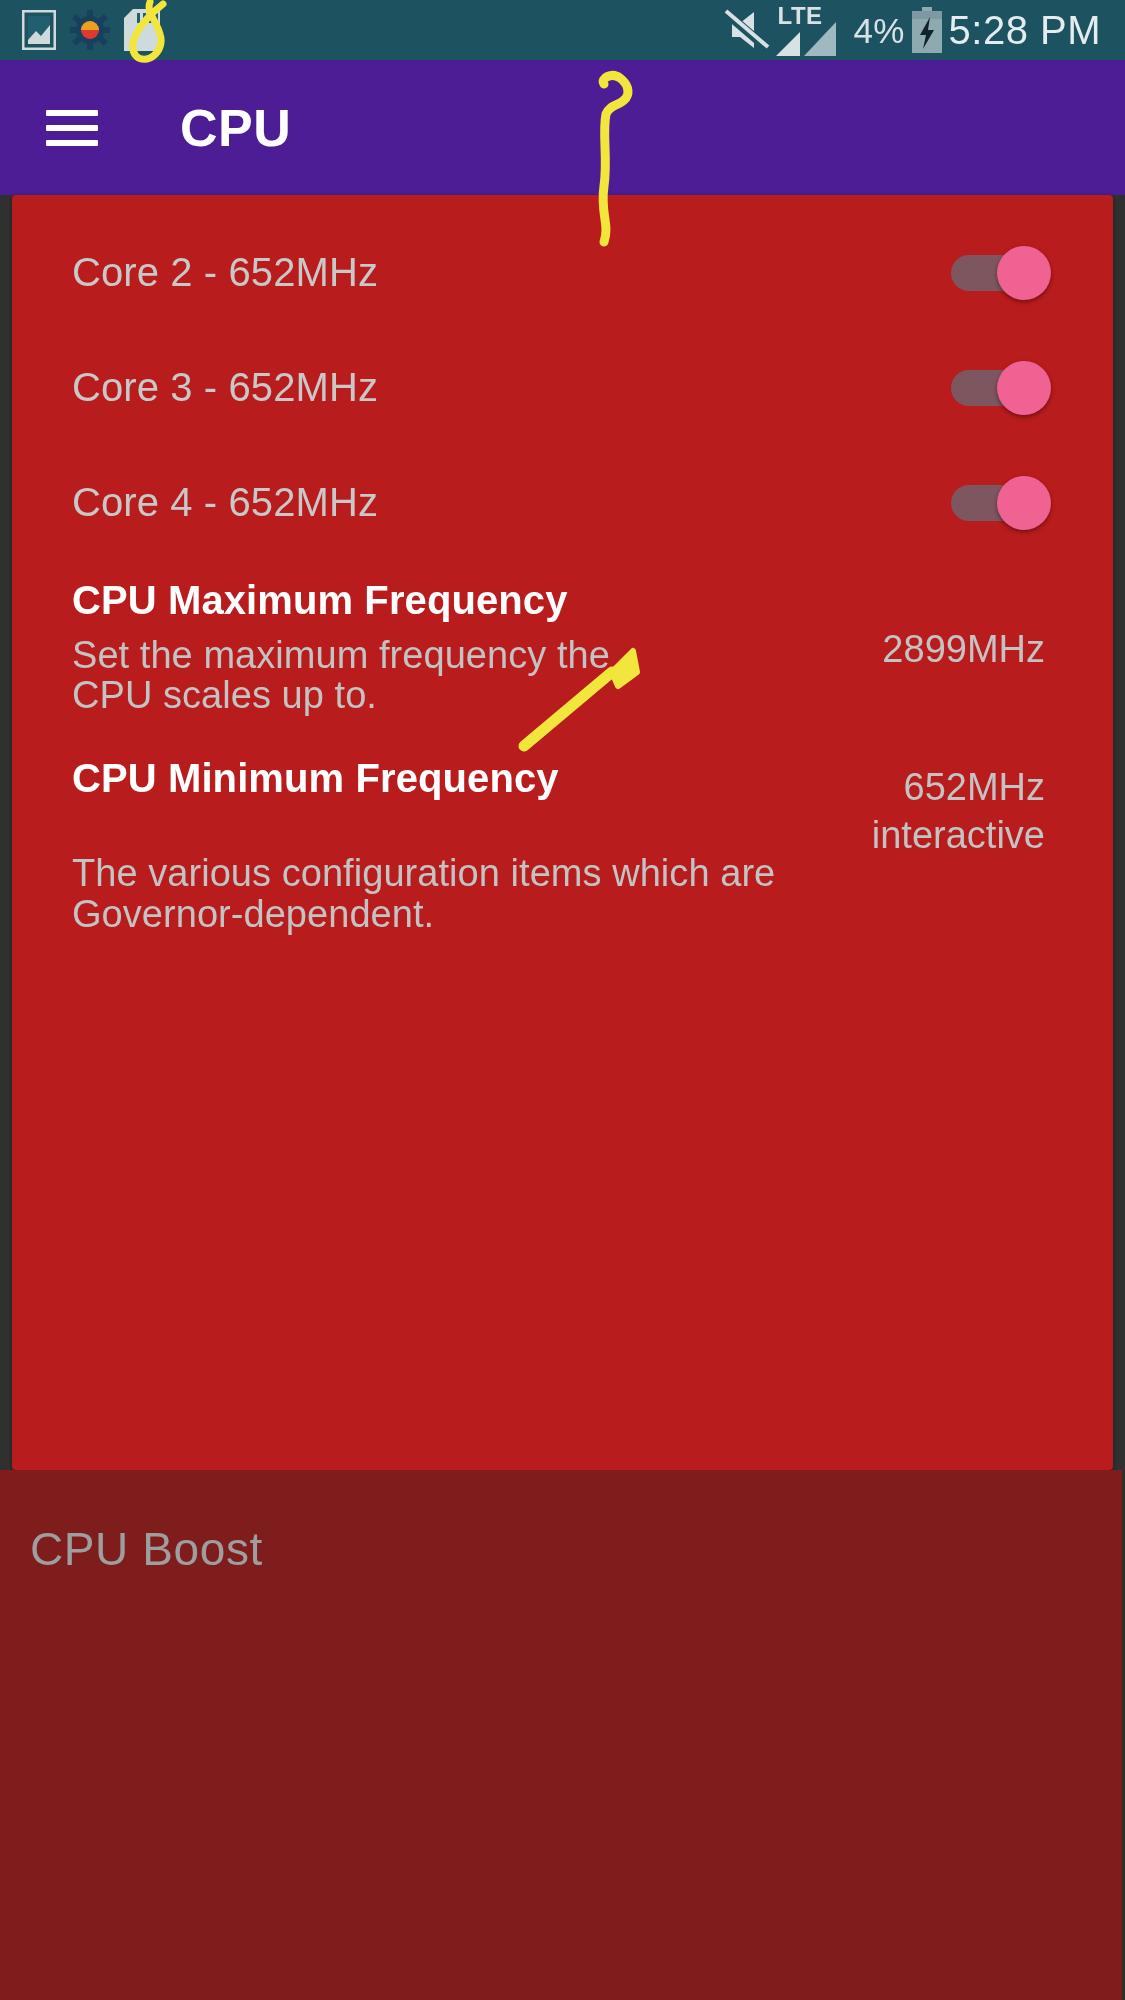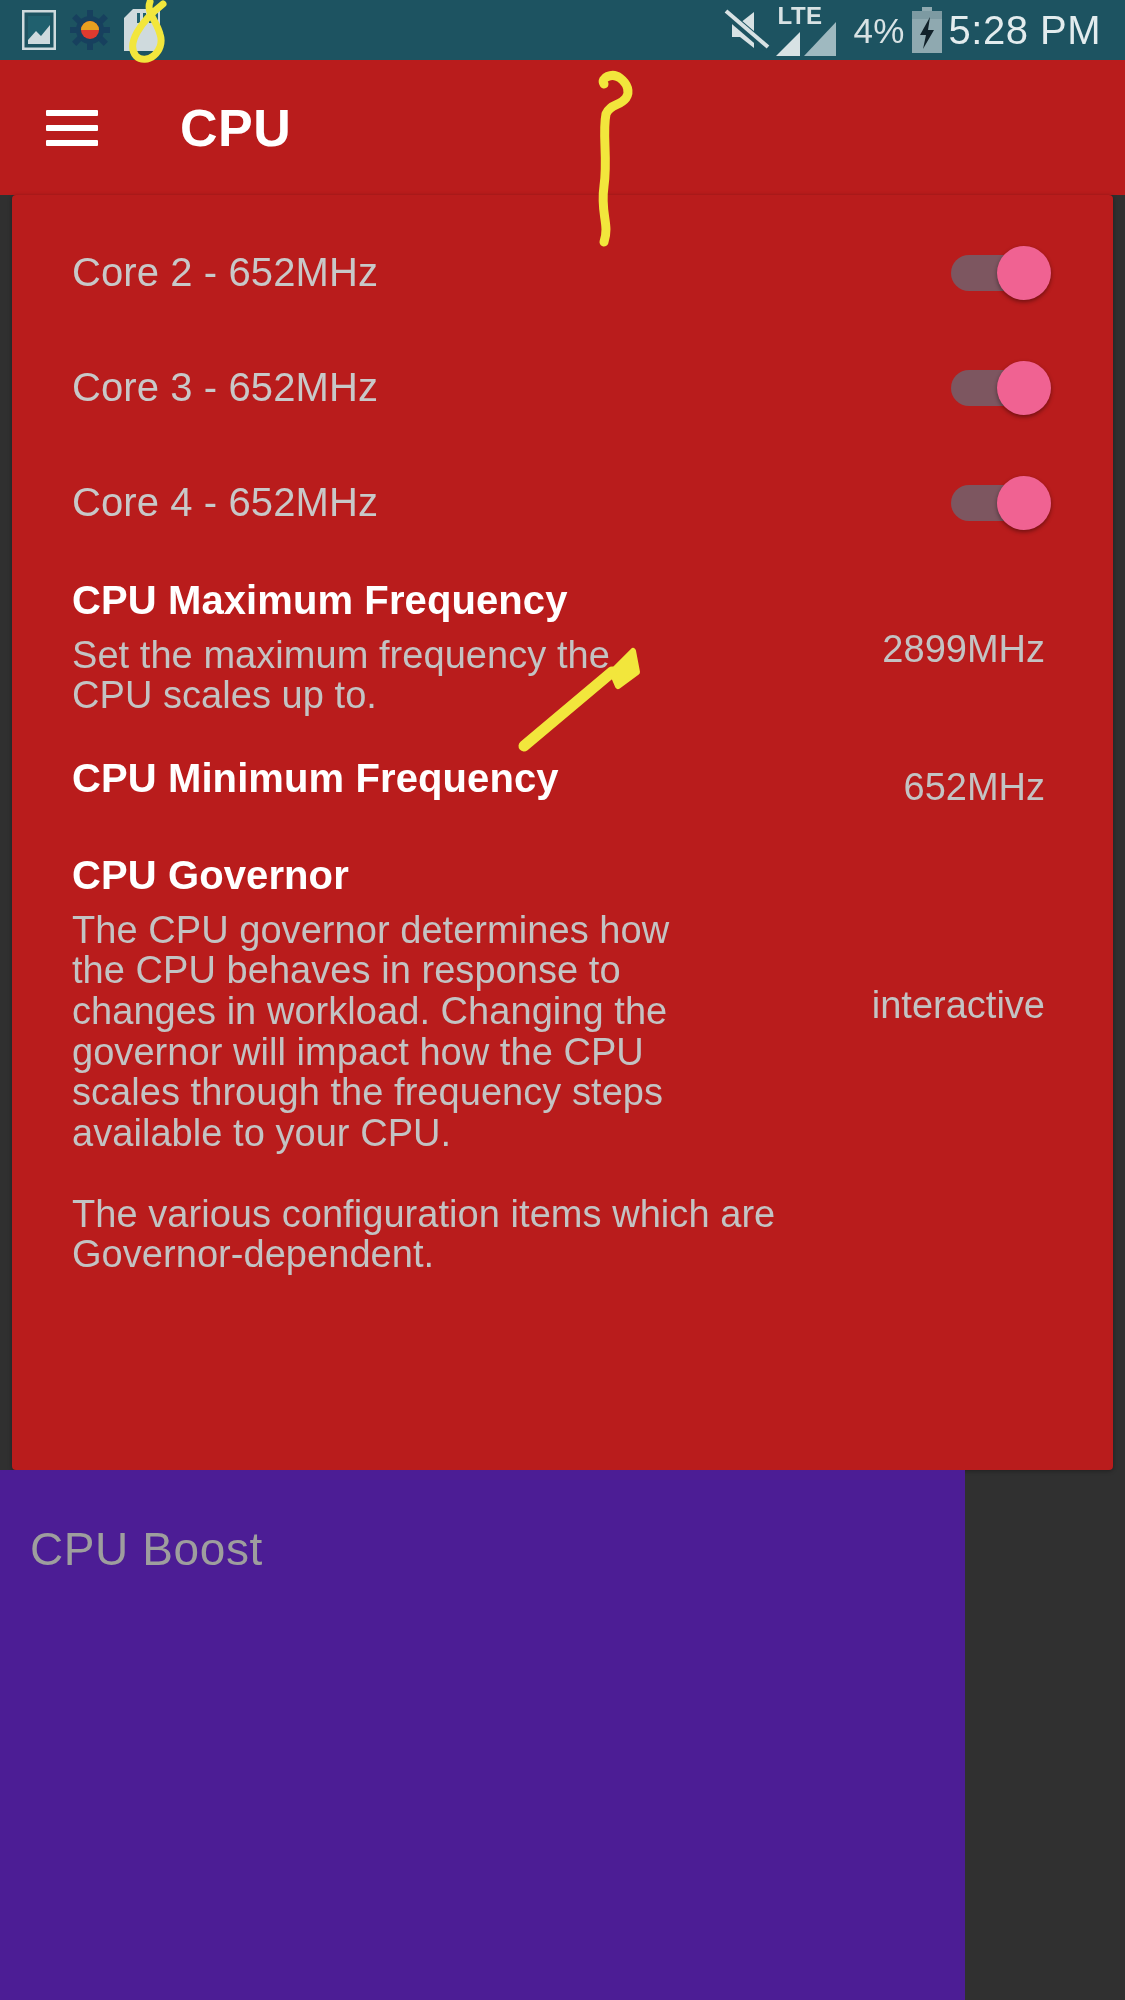--- a/index.html
+++ b/index.html
@@ -22,21 +22,21 @@
   .sb-icon { display: block; }
   .sb-text {
     color: #d8e2e4; font-size: 35px; font-weight: 400;
     letter-spacing: 0.2px; line-height: 1;
   }
   .sb-clock { color: #e3ecee; font-size: 40px; font-weight: 400; letter-spacing: 0.5px; }
 
   
   .appbar {
     position: absolute; top: 60px; left: 0; width: 1125px; height: 135px;
-    background: #b91c1c;
+    background: #4c1d95;
   }
   .hamburger {
     position: absolute; left: 46px; top: 50%; transform: translateY(-50%);
     width: 52px; height: 36px; display: flex; flex-direction: column; justify-content: space-between;
     cursor: pointer;
   }
   .hamburger span { display: block; width: 52px; height: 6px; background: #ffffff; border-radius: 1px; }
   .appbar-title {
     position: absolute; left: 180px; top: 50%; transform: translateY(-50%);
     color: #ffffff; font-size: 52px; font-weight: 700; letter-spacing: 0.5px;
@@ -86,22 +86,22 @@
   .setting-value {
     position: absolute; right: 68px; top: 50%; transform: translateY(-50%);
     color: #c3c3c3; font-size: 38px; font-weight: 400; text-align: right;
     white-space: nowrap;
   }
 
   .spacer-top { height: 20px; }
 
   
   .bottom-section {
-    position: absolute; top: 1470px; left: 0; width: 965px; height: 530px;
-    background: #4c1d95;
+    position: absolute; top: 1470px; left: 0; width: 1122px; height: 530px;
+    background: #7f1d1d;
   }
   .section-header {
     position: absolute; left: 30px; top: 52px;
     color: #9e9e9e; font-size: 46px; font-weight: 300; letter-spacing: 0.6px;
   }
 
   
   .annot { position: absolute; left: 0; top: 0; width: 1125px; height: 2000px; pointer-events: none; }
 </style>
 </head>
@@ -217,24 +217,20 @@
     </div>
 
     <div class="setting">
       <div class="setting-texts">
         <div class="setting-title">CPU Minimum Frequency</div>
       </div>
       <div class="setting-value">652MHz</div>
     </div>
 
     <div class="setting">
-      <div class="setting-texts">
-        <div class="setting-title">CPU Governor</div>
-        <div class="setting-desc">The CPU governor determines how the CPU behaves in response to changes in workload. Changing the governor will impact how the CPU scales through the frequency steps available to your CPU.</div>
-      </div>
       <div class="setting-value">interactive</div>
     </div>
 
     <div class="setting">
       <div class="setting-texts" style="width:760px;">
         <div class="setting-desc">The various configuration items which are Governor-dependent.</div>
       </div>
       <div class="setting-value"></div>
     </div>
 

